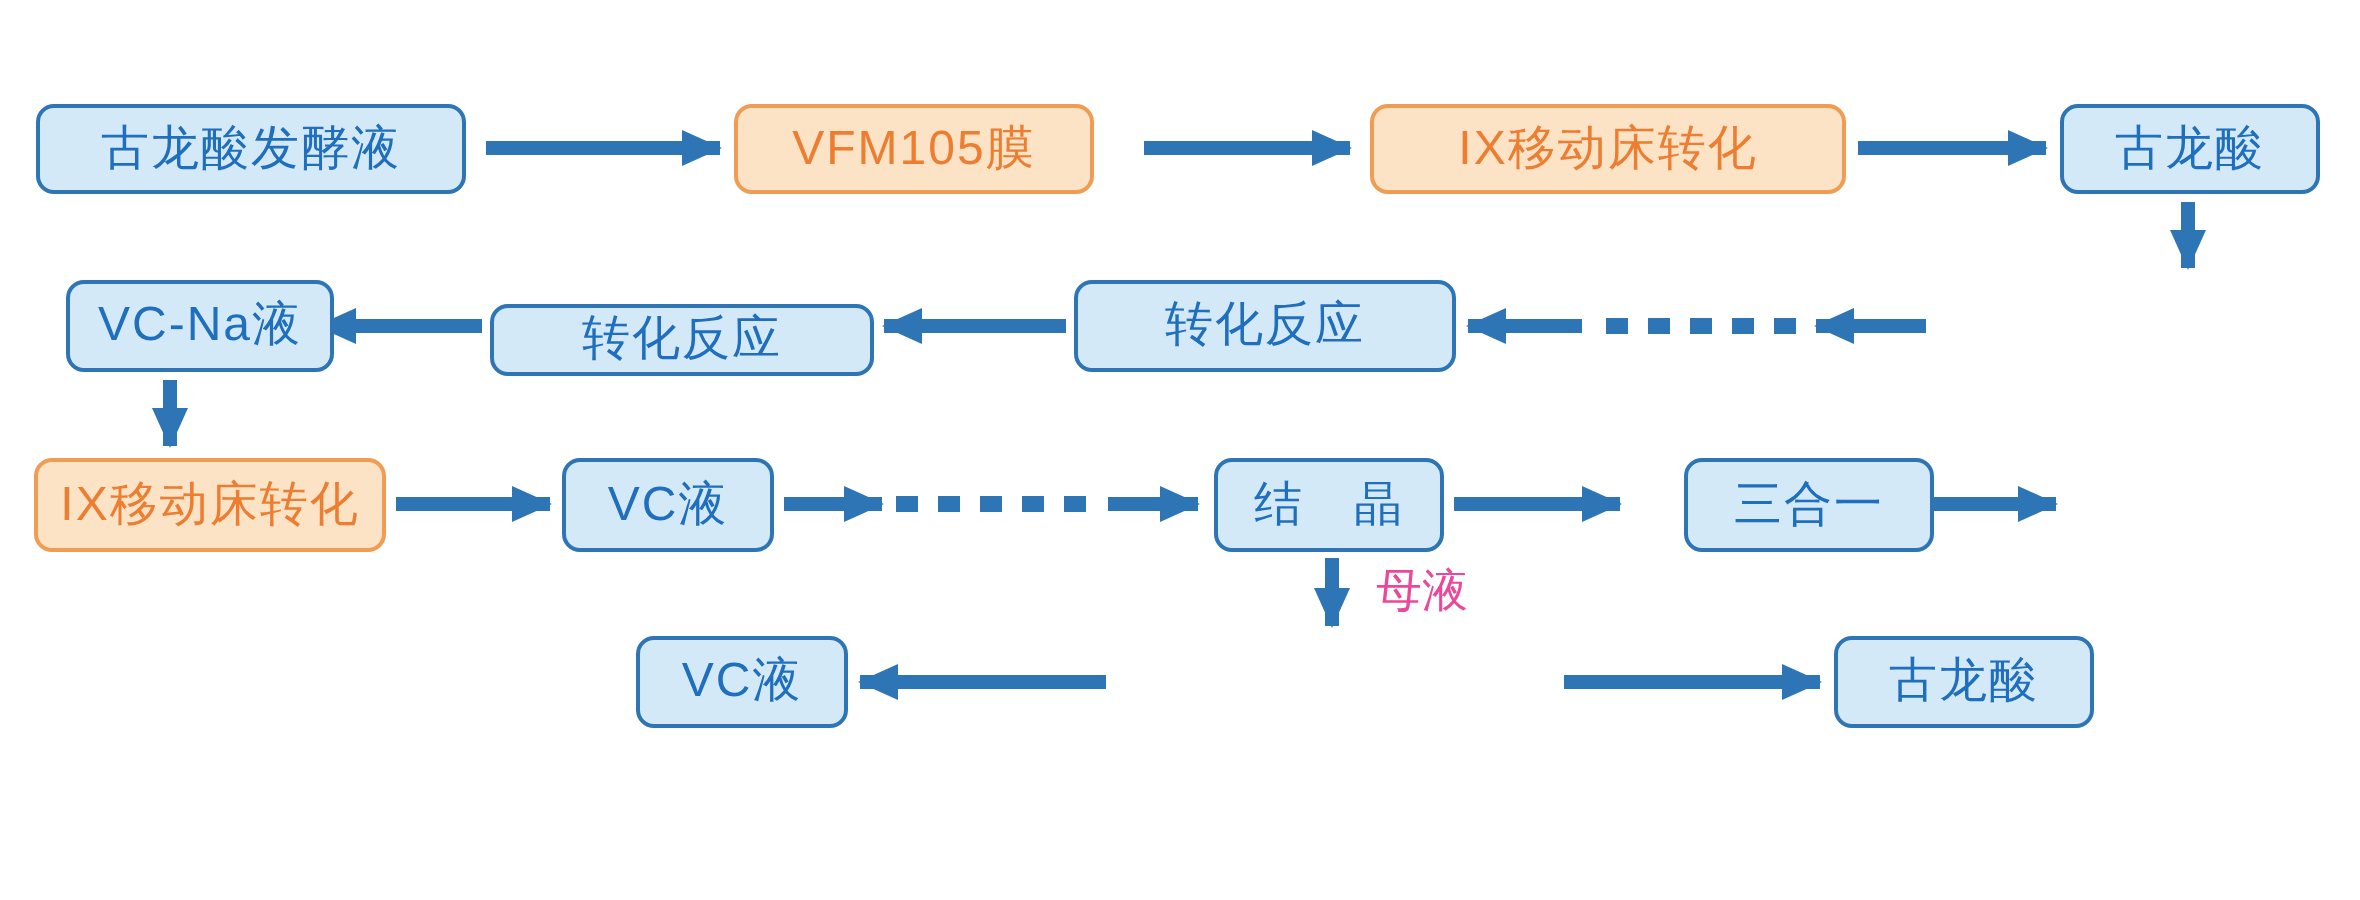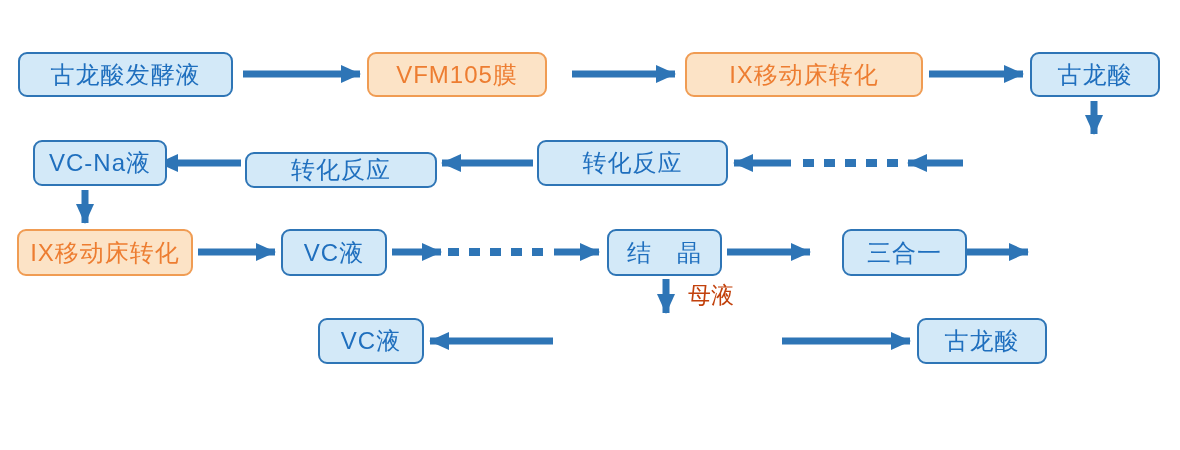--- a/index.html
+++ b/index.html
@@ -36,21 +36,21 @@
     color: #1F6FBE;
   }
   .node.process {
     background: #FCE3C6;
     border: 2px solid #F09C53;
     color: #ED7D31;
   }
   .flow-label {
     position: absolute;
     font-size: 23px;
-    color: #c2410c;
+    color: #ec4899;
     line-height: 1;
     white-space: nowrap;
   }
   .arrow-line { stroke: #2E75B6; stroke-width: 7; fill: none; }
   .arrow-dash { stroke: #2E75B6; stroke-width: 8; fill: none; stroke-dasharray: 11 10; }
 </style>
 </head>
 <body>
 
 <div class="canvas">

